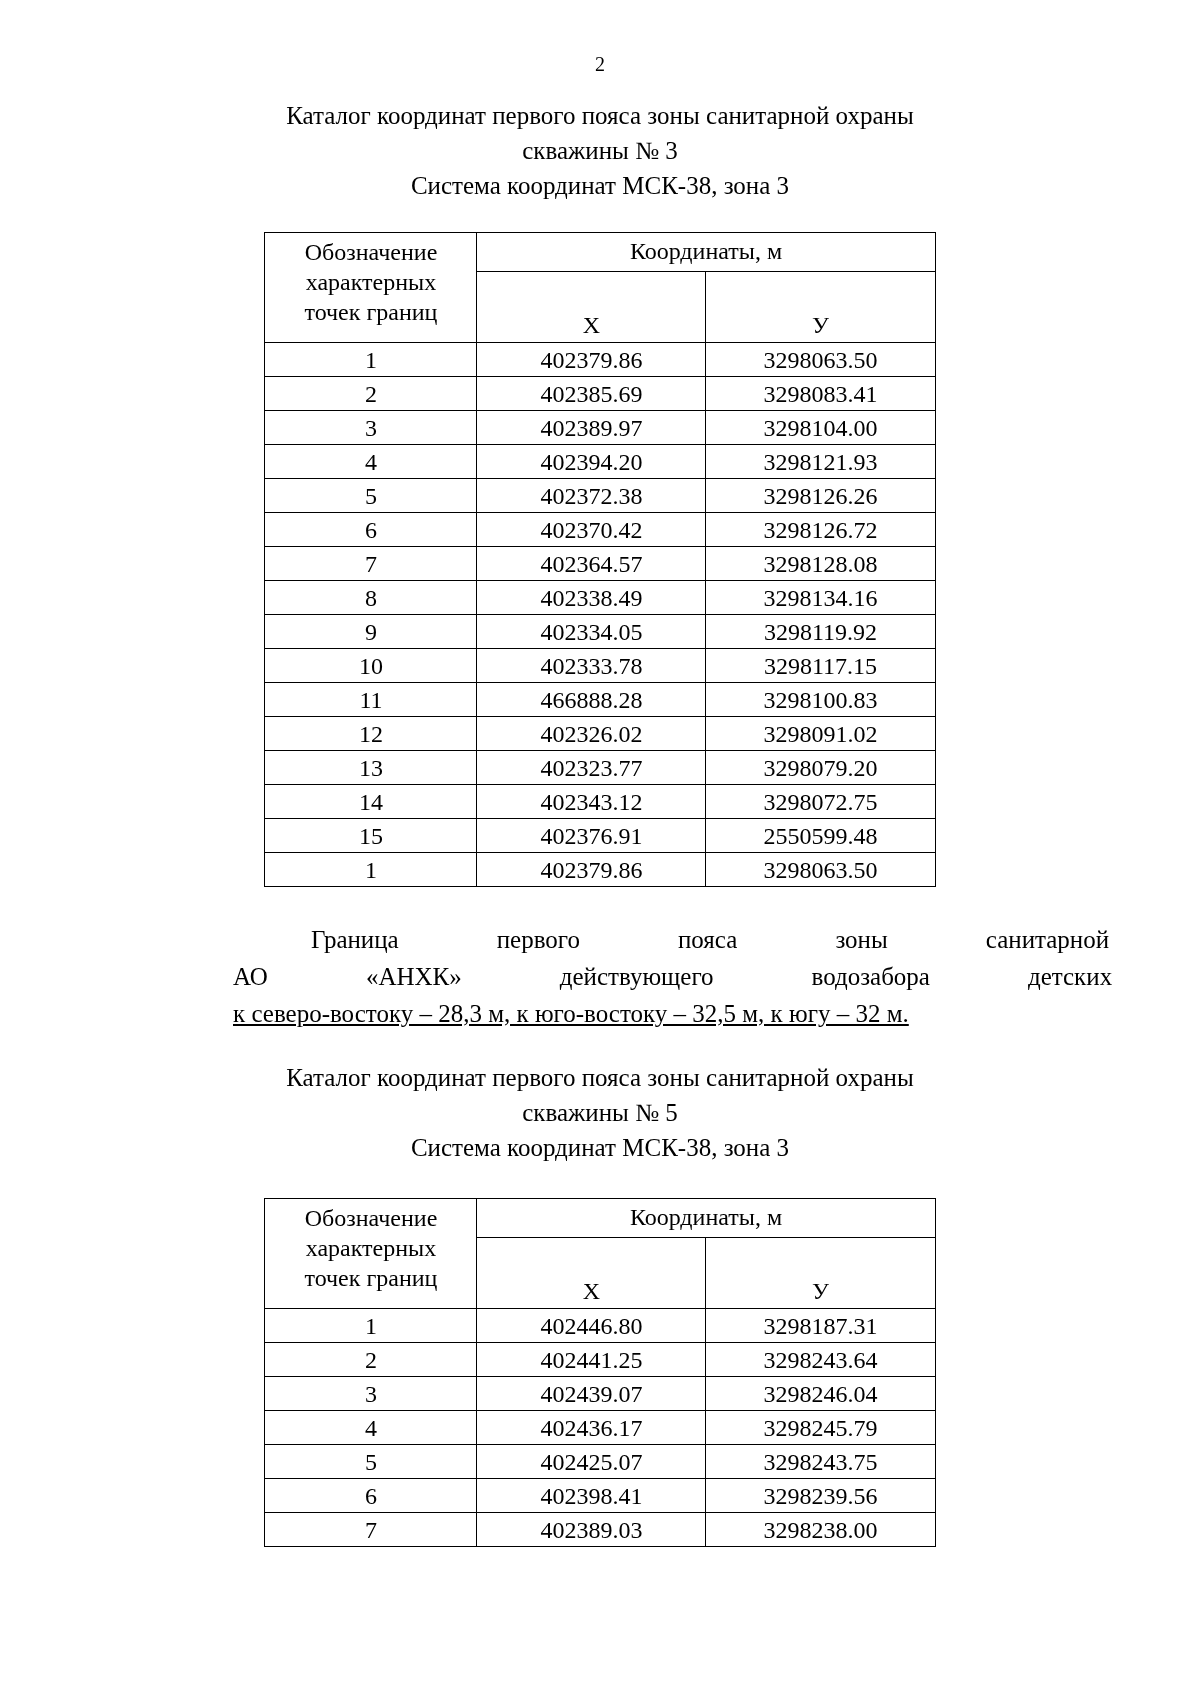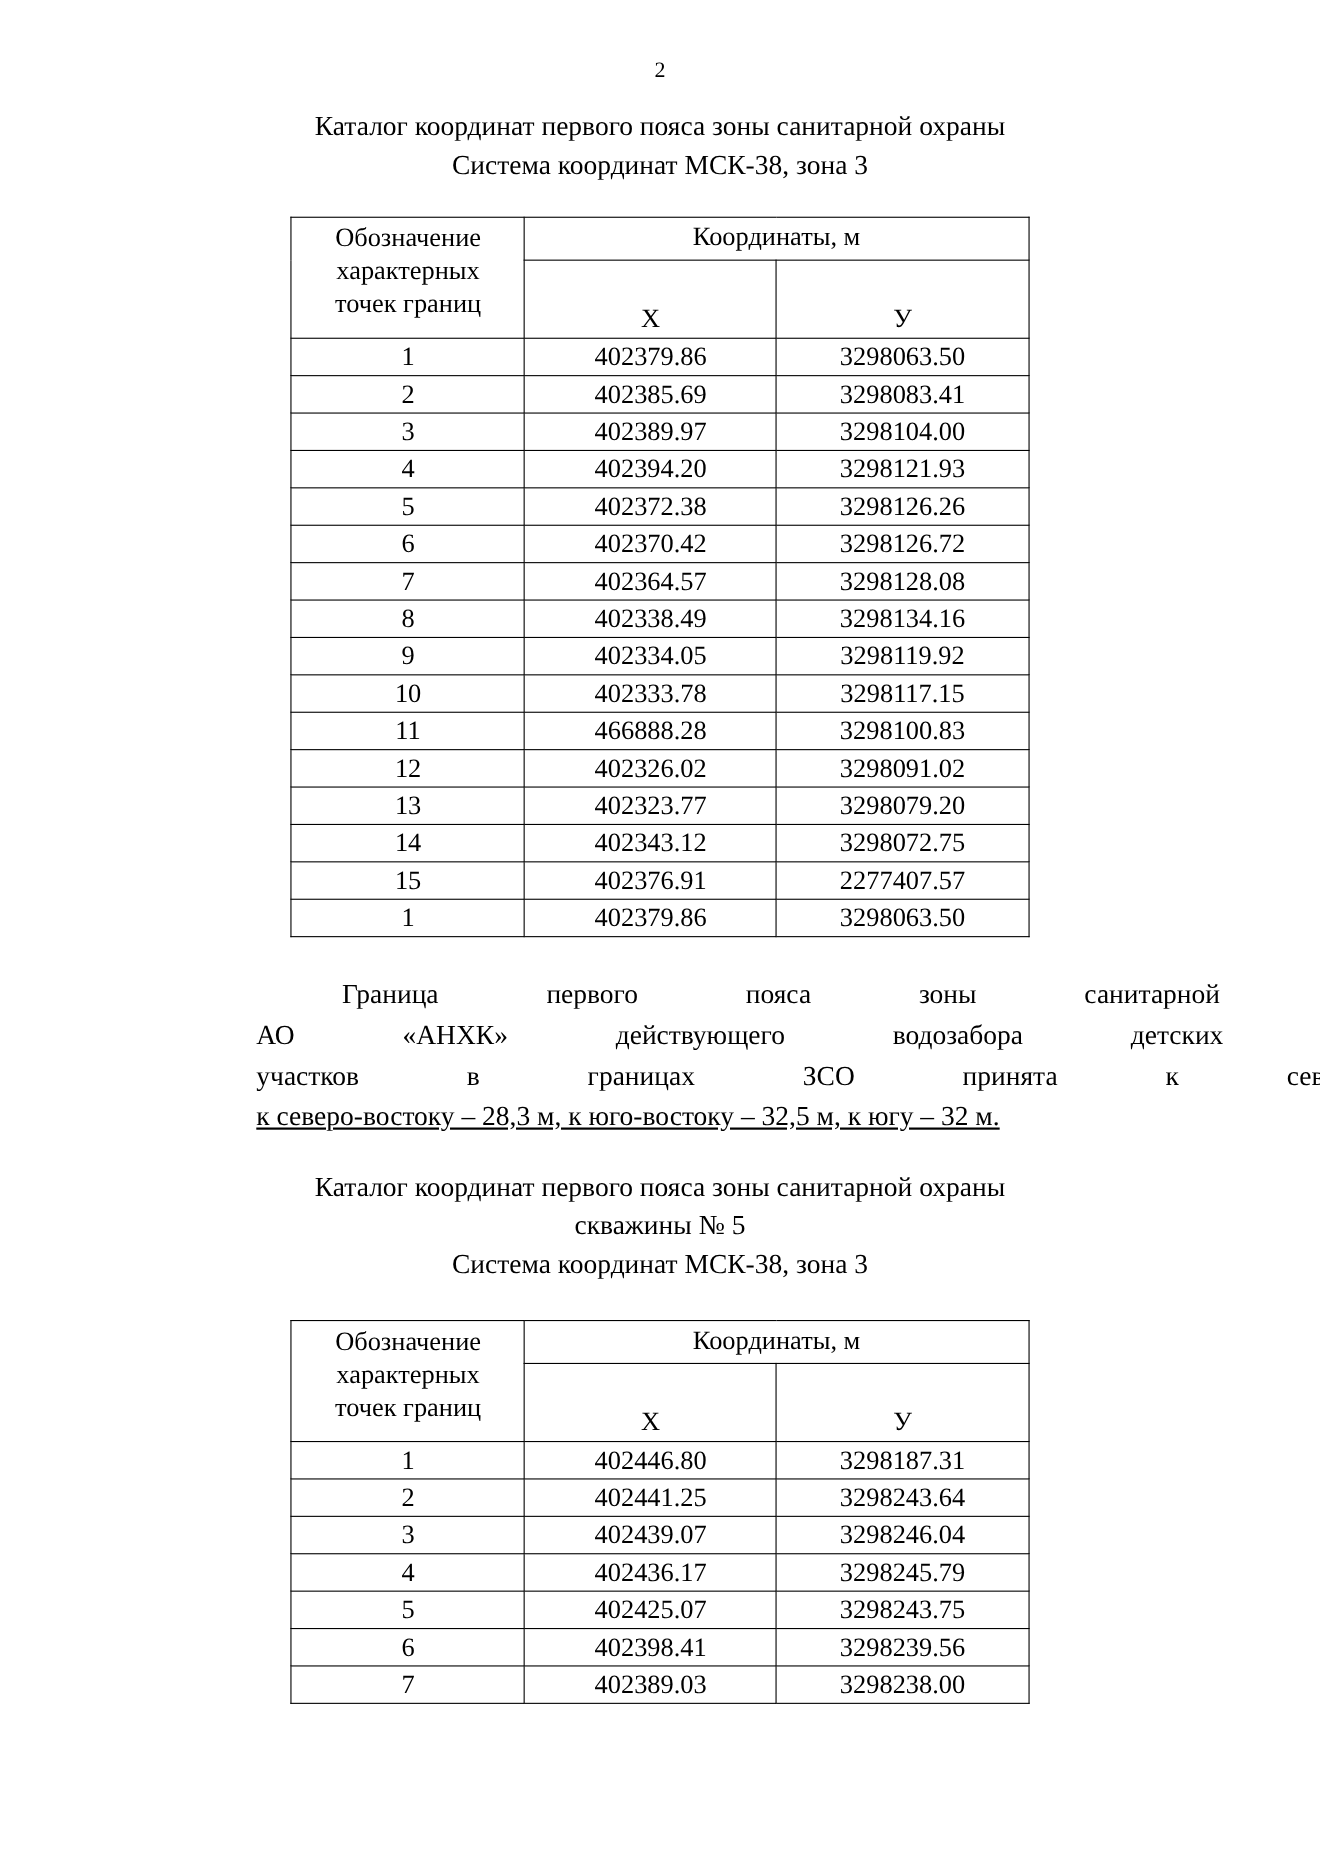--- a/index.html
+++ b/index.html
@@ -108,20 +108,21 @@
 </style>
 </head>
 <body>
 
 <div class="page">
 
   <div class="page-number">2</div>
 
   <div class="heading-block heading-1">
     <span class="ln">Каталог координат первого пояса зоны санитарной охраны</span>
+    <span class="ln">скважины № 3</span>
     <span class="ln">Система координат МСК-38, зона 3</span>
   </div>
 
   <table class="coords t1">
     <colgroup>
         <col class="c1">
         <col class="c2">
         <col class="c3">
       </colgroup>
     <thead>
@@ -205,21 +206,21 @@
           <td class="val">3298079.20</td>
         </tr>
         <tr>
           <td class="val">14</td>
           <td class="val">402343.12</td>
           <td class="val">3298072.75</td>
         </tr>
         <tr>
           <td class="val">15</td>
           <td class="val">402376.91</td>
-          <td class="val">2277407.57</td>
+          <td class="val">2550599.48</td>
         </tr>
         <tr>
           <td class="val">1</td>
           <td class="val">402379.86</td>
           <td class="val">3298063.50</td>
         </tr>
       </tbody>
   </table>
 
   <div class="para">
@@ -234,31 +235,20 @@
 
     </div>
     <div class="just-line">
       <span>АО</span>
       <span>«АНХК»</span>
       <span>действующего</span>
       <span>водозабора</span>
       <span>детских</span>
       <span>лагерей</span>
       <span>отдыха</span>
-    </div>
-    <div class="just-line">
-      <span>участков</span>
-      <span>в</span>
-      <span>границах</span>
-      <span>ЗСО</span>
-      <span>принята</span>
-      <span>к</span>
-      <span>северо-западу</span>
-      <span>от</span>
-
     </div>
     <div class="just-line last">к северо-востоку – 28,3 м, к юго-востоку – 32,5 м, к югу – 32 м.</div>
   </div>
 
   <div class="heading-block heading-2">
     <span class="ln">Каталог координат первого пояса зоны санитарной охраны</span>
     <span class="ln">скважины № 5</span>
     <span class="ln">Система координат МСК-38, зона 3</span>
   </div>
 

